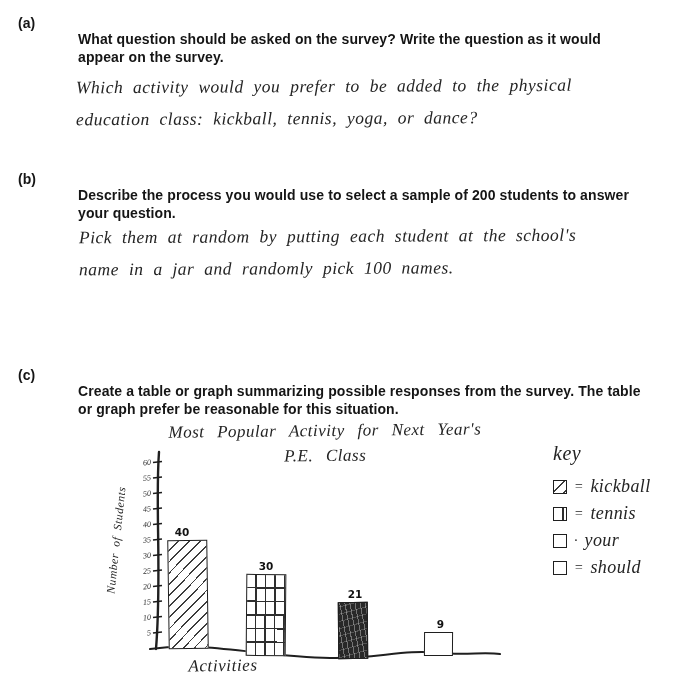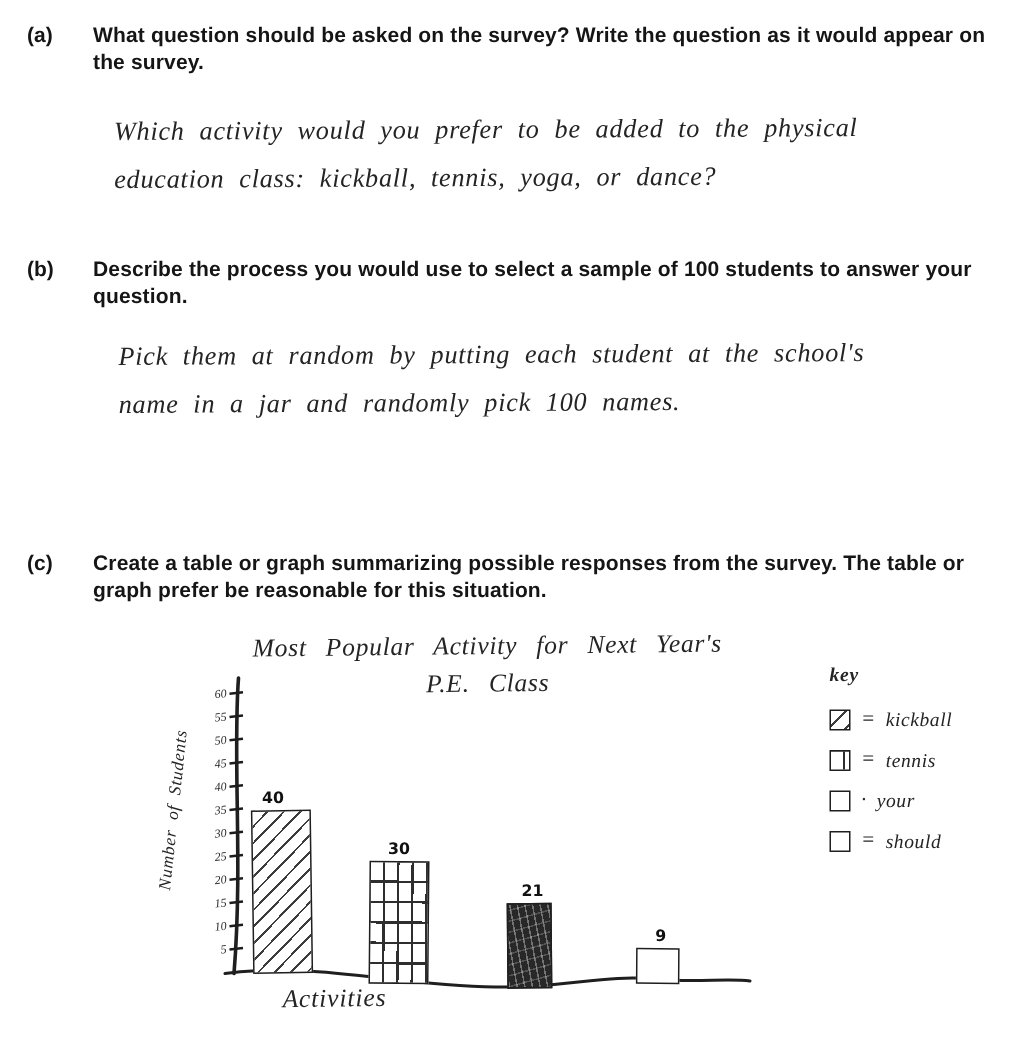--- a/index.html
+++ b/index.html
@@ -10,21 +10,21 @@
     overflow:hidden;
     font-family:"Liberation Sans",sans-serif;
   }
   
   .q-block{position:absolute;display:flex;gap:16px;left:18px;width:648px;}
   .q-label{
     width:28px;flex:0 0 28px;
     font:700 14px/1.3 "Liberation Sans",sans-serif;color:#151515;
   }
   .q-text{
-    margin:0;width:596px;
+    margin:16px;width:596px;
     font:700 14px/1.3 "Liberation Sans",sans-serif;color:#151515;
     letter-spacing:.1px;
   }
   
   .hw{
     font-family:"Liberation Serif",serif;
     font-style:italic;
     color:#242424;
   }
   .answer{position:absolute;transform:rotate(-.3deg);}
@@ -66,47 +66,47 @@
     repeating-linear-gradient(to right,transparent 0 8px,#2e2e2e 8px 9.5px),
     repeating-linear-gradient(to bottom,transparent 0 12px,#2e2e2e 12px 13.6px);}
   .p-solid-scribble{
     background-color:#282828;
     background-image:
       repeating-linear-gradient(80deg,rgba(255,255,255,.35) 0 1px,transparent 1px 5px),
       repeating-linear-gradient(-15deg,rgba(255,255,255,.2) 0 1px,transparent 1px 7px);}
   .p-empty{background:#fff;}
   
   .legend{position:absolute;left:553px;top:442px;}
-  .legend-heading{font-size:13px;letter-spacing:.5px;font-weight:bold;}
+  .legend-heading{font-size:20px;letter-spacing:.5px;}
   .legend-rows{margin-top:8px;}
   .legend-row{display:flex;align-items:center;gap:7px;height:27px;}
   .legend-swatch{
     width:14px;height:14px;flex:0 0 14px;box-sizing:border-box;
     border:1.7px solid #1f1f1f;background-color:#fff;
   }
   .legend-sep{font-size:14px;}
-  .legend-label{font-size:13px;letter-spacing:.4px;}
+  .legend-label{font-size:18px;letter-spacing:.4px;}
 </style>
 </head>
 <body>
 
 <div class="page">
 
   <div class="q-block" style="top:14px;">
     <span class="q-label">(a)</span>
     <p class="q-text">What question should be asked on the survey? Write the question as it would appear on the survey.</p>
   </div>
   <div class="answer hw" style="left:76px;top:70px;">
     <div class="hw-line">Which activity would you prefer to be added to the physical</div>
     <div class="hw-line">education class: kickball, tennis, yoga, or dance?</div>
   </div>
 
   <div class="q-block" style="top:170px;">
     <span class="q-label">(b)</span>
-    <p class="q-text">Describe the process you would use to select a sample of 100 students to answer your question.</p>
+    <p class="q-text">Describe the process you would use to select a sample of 200 students to answer your question.</p>
   </div>
   <div class="answer hw" style="left:79px;top:220px;">
     <div class="hw-line">Pick them at random by putting each student at the school's</div>
     <div class="hw-line">name in a jar and randomly pick 100 names.</div>
   </div>
 
   <div class="q-block" style="top:366px;">
     <span class="q-label">(c)</span>
     <p class="q-text">Create a table or graph summarizing possible responses from the survey. The table or graph prefer be reasonable for this situation.</p>
   </div>

